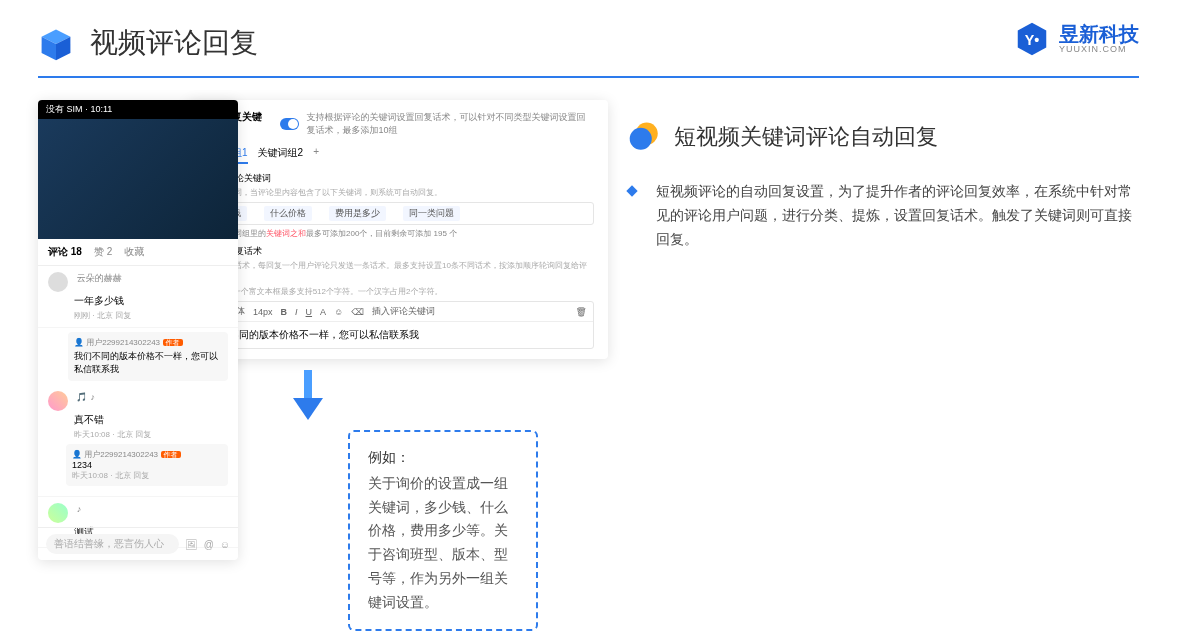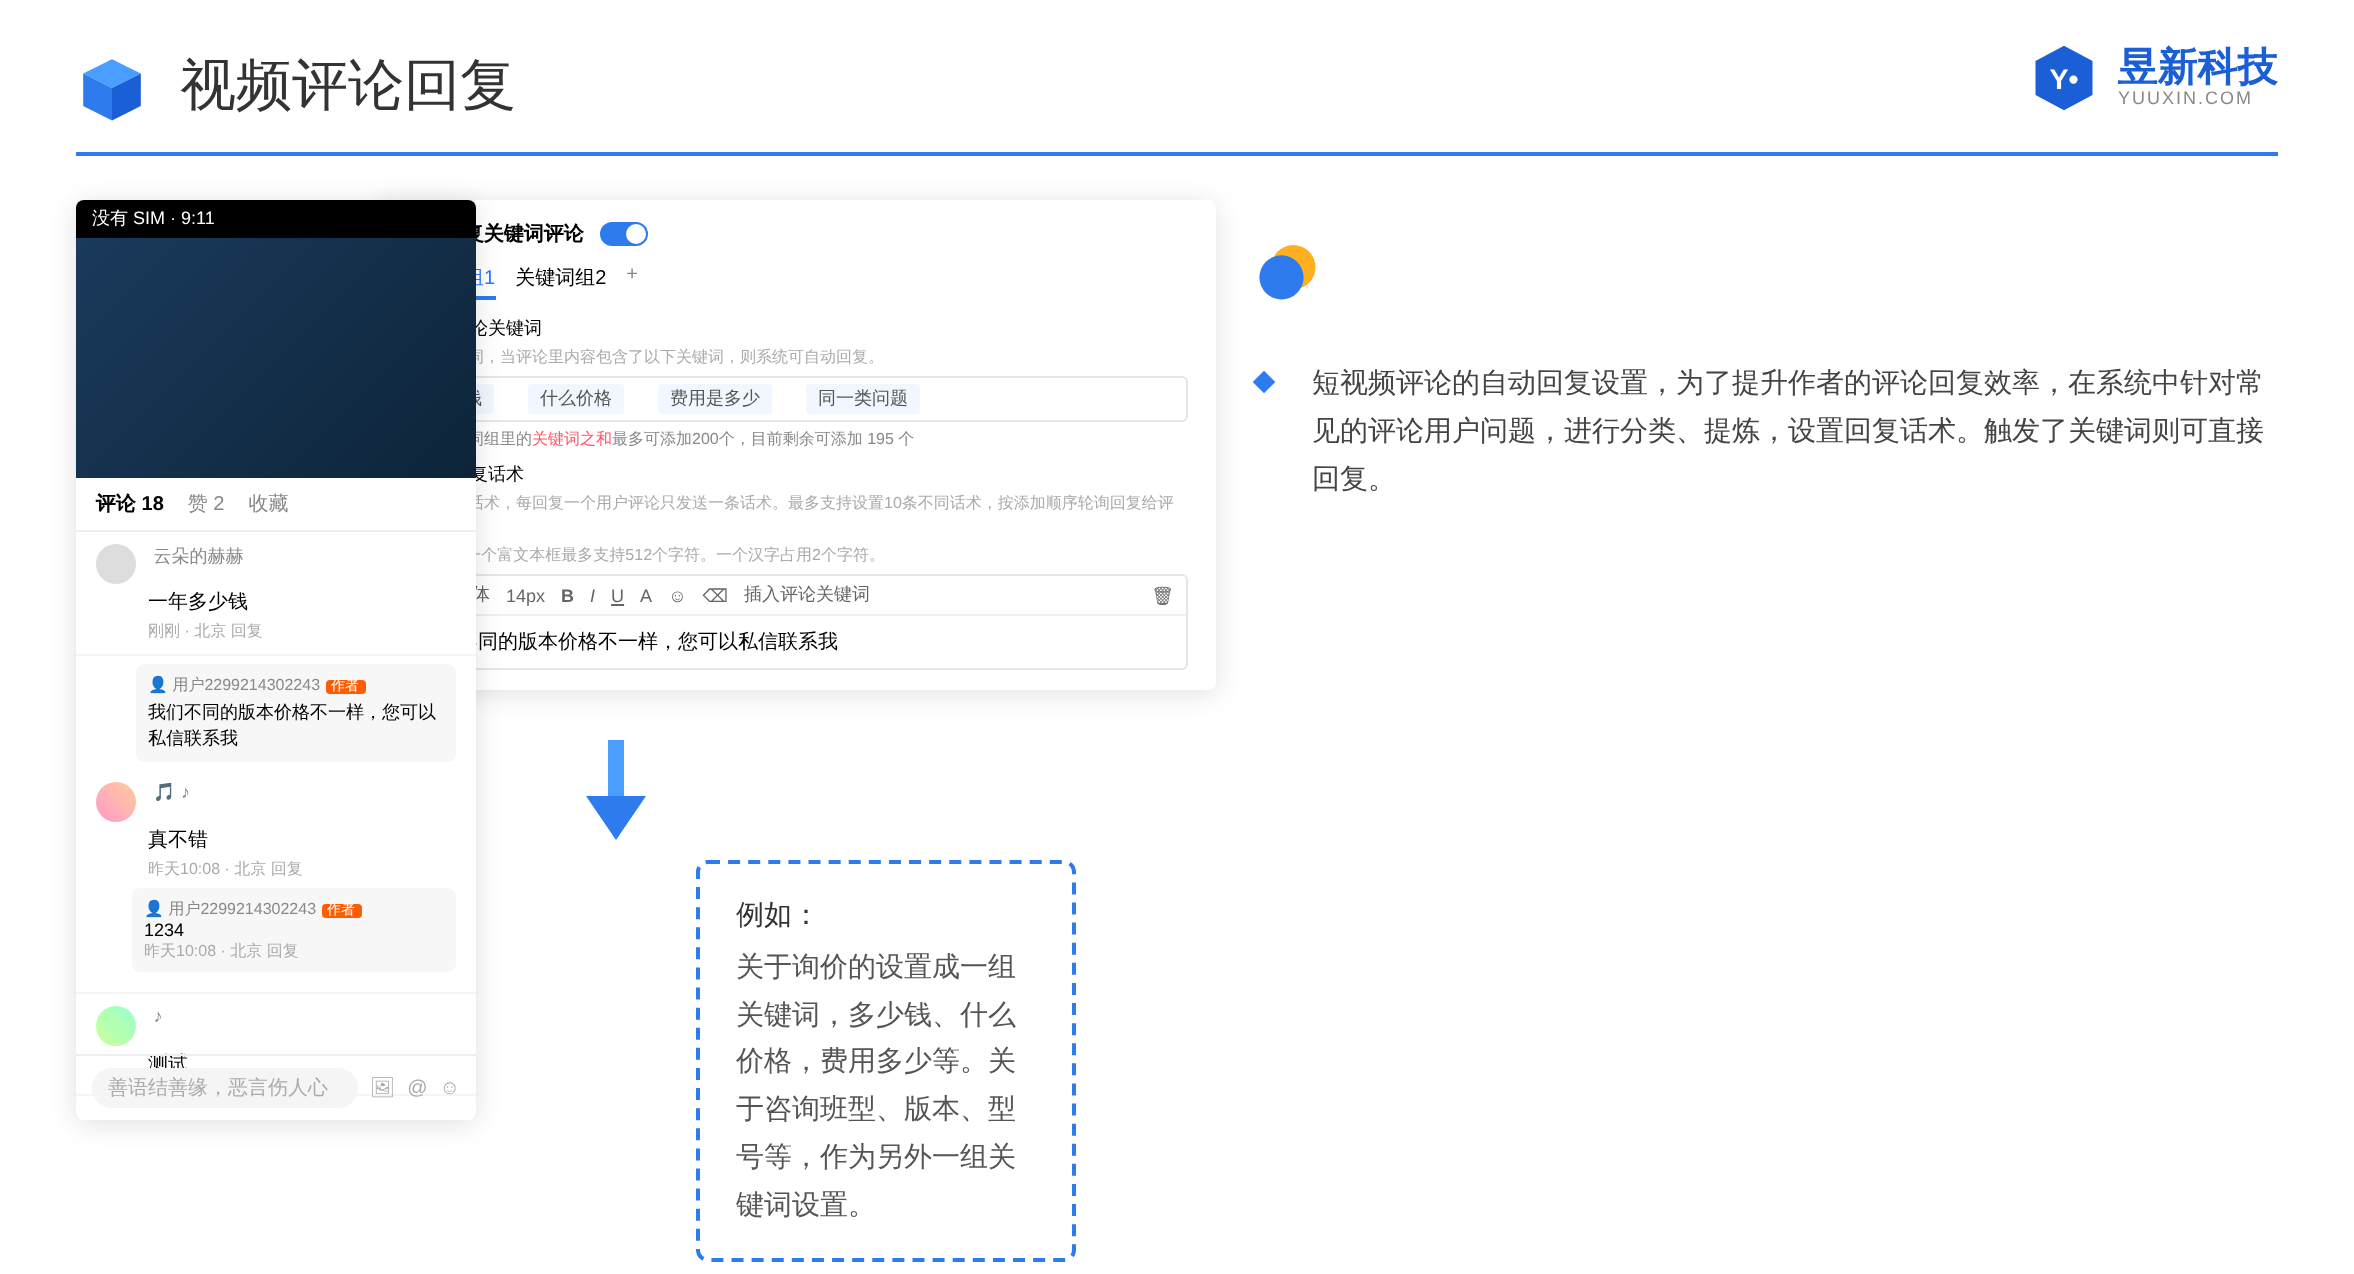--- a/index.html
+++ b/index.html
@@ -95,20 +95,21 @@
 </div>
 <div class="hr"></div>
 
 <div class="content">
   <div class="left">
 
     <div class="panel">
       <div class="pn-head">
         <b>自动回复关键词评论</b>
         <div class="toggle"></div>
+        <span class="pn-desc">支持根据评论的关键词设置回复话术，可以针对不同类型关键词设置回复话术，最多添加10组</span>
       </div>
       <div class="pn-tabs">
         <span class="act">关键词组1</span>
         <span>关键词组2</span>
         <span class="plus">+</span>
       </div>
       <div class="pn-label"><span class="star">*</span> <span>设置评论关键词</span></div>
       <div class="pn-sub">设置关键词，当评论里内容包含了以下关键词，则系统可自动回复。</div>
       <div class="pn-tags">
         <span class="pn-tag">多少钱</span>
@@ -133,21 +134,21 @@
           <span>☺</span>
           <span>⌫</span>
           <span>插入评论关键词</span>
           <span style="margin-left:auto">🗑</span>
         </div>
         <div class="pn-content">我们不同的版本价格不一样，您可以私信联系我</div>
       </div>
     </div>
 
     <div class="phone">
-      <div class="ph-status">没有 SIM · 9:11</div>
+      <div class="ph-status">没有 SIM · 10:11</div>
       <div class="ph-video"></div>
       <div class="ph-tabs">
         <span class="act">评论 18</span>
         <span>赞 2</span>
         <span>收藏</span>
       </div>
       <div class="comment">
         <span class="c-avatar"></span>
         <span class="c-name">云朵的赫赫</span>
         <div class="c-text">一年多少钱</div>
@@ -192,19 +193,20 @@
     </div>
 
   </div>
 
   <div class="right">
     <div class="r-head">
       <svg class="bubble-icon" viewBox="0 0 40 40">
         <circle cx="22" cy="16" r="13" fill="#ffb020"></circle>
         <circle cx="15" cy="22" r="13" fill="#2d7bec"></circle>
       </svg>
+      <div class="r-title">短视频关键词评论自动回复</div>
     </div>
     <div class="bullet">
       <div class="diamond"></div>
       <div>短视频评论的自动回复设置，为了提升作者的评论回复效率，在系统中针对常见的评论用户问题，进行分类、提炼，设置回复话术。触发了关键词则可直接回复。</div>
     </div>
   </div>
 </div>
 
 </body></html>

